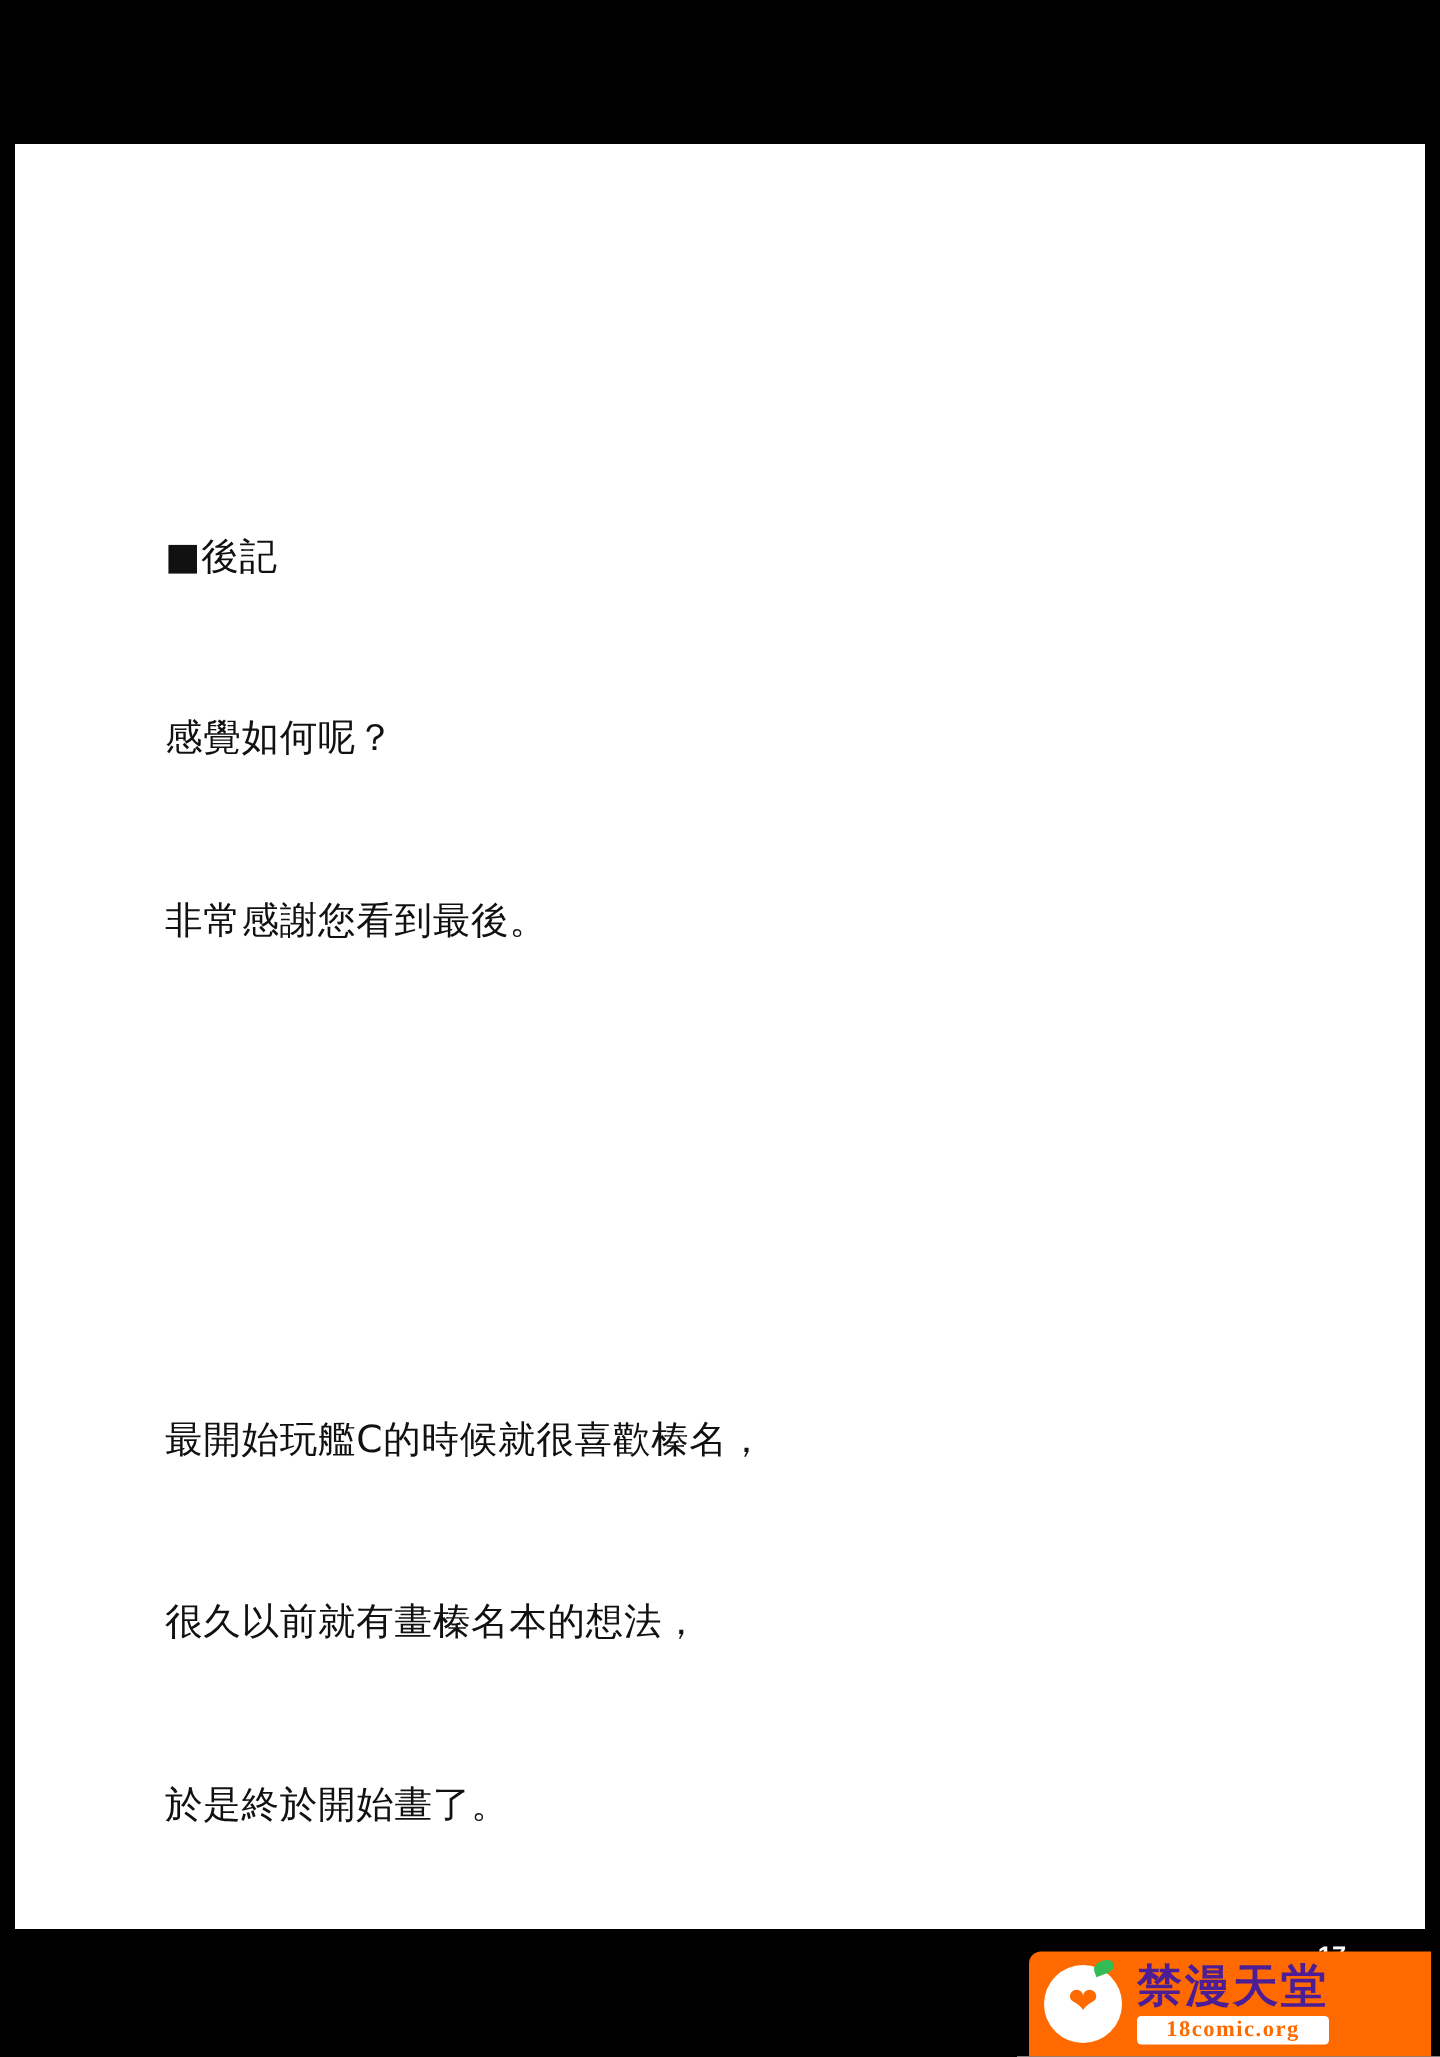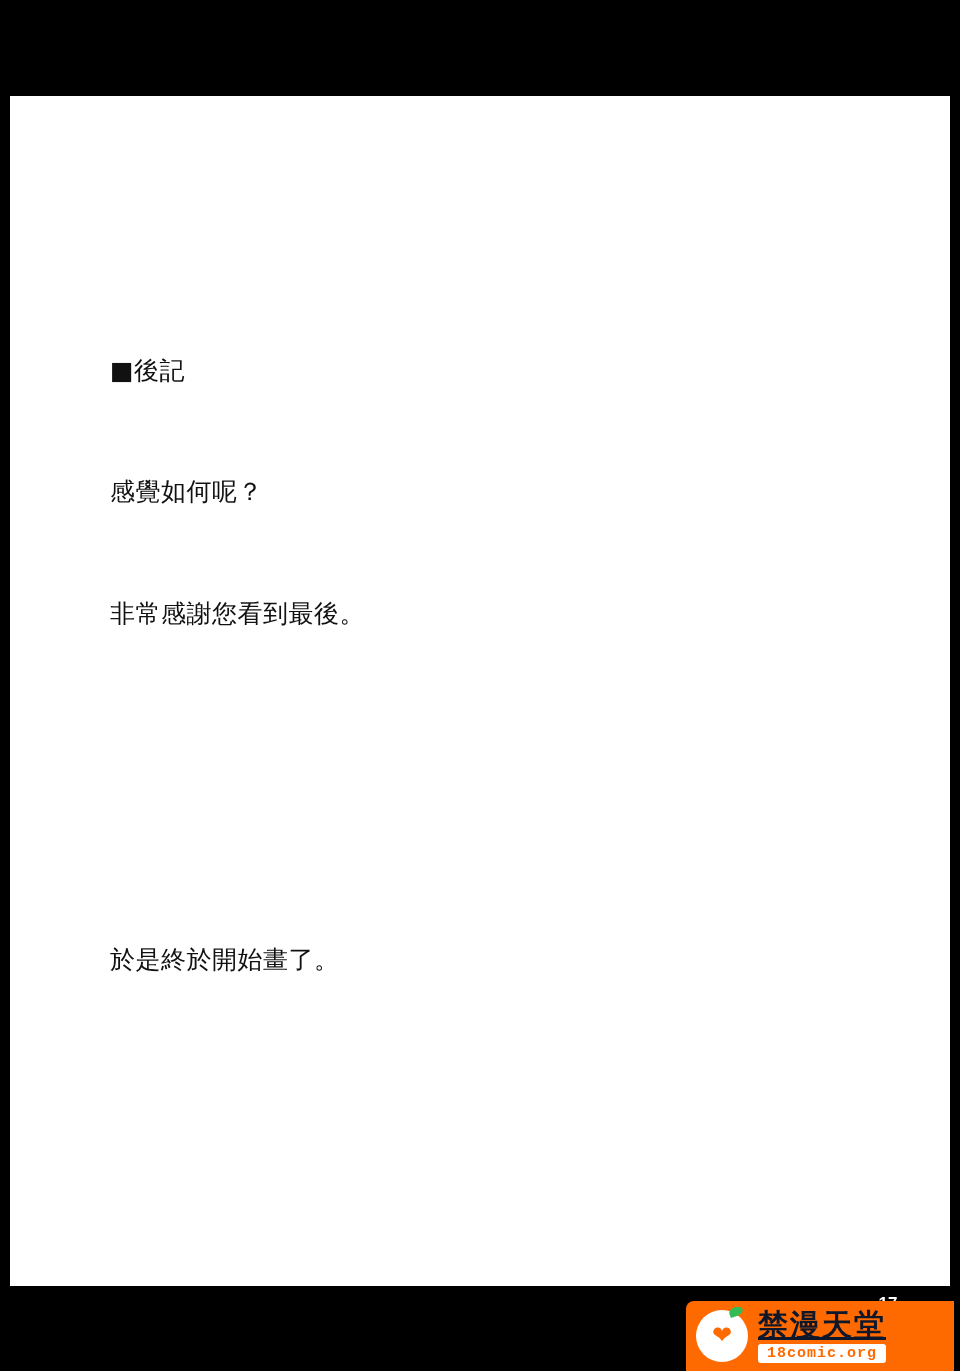--- a/index.html
+++ b/index.html
@@ -103,56 +103,57 @@
     background: #33bb55;
     border-radius: 50% 50% 50% 0;
     transform: rotate(-20deg);
   }
   .wm-text {
     display: flex;
     flex-direction: column;
     justify-content: center;
   }
   .wm-title {
-    color: #0f172a;
+    color: #4c1d95;
     font-size: 30px;
     font-weight: bold;
     letter-spacing: 2px;
     line-height: 1.05;
     font-family: "DejaVu Sans", "Liberation Sans", sans-serif;
-    text-decoration: underline;
   }
   .wm-sub {
     margin-top: 3px;
     background: #ffffff;
     color: #ff6a00;
     font-size: 15px;
     font-weight: bold;
     letter-spacing: 1px;
     text-align: center;
     border-radius: 3px;
     padding: 1px 0;
-    font-family: Liberation Mono, monospace;
+    font-family: Liberation Serif, serif;
   }
 </style>
 </head>
 <body>
 
 <div class="page">
 
   <div class="paper">
     <div class="afterword">
 
       <div class="block">
         <span class="line heading-line">■後記</span>
         <span class="line">感覺如何呢？</span>
         <span class="line">非常感謝您看到最後。</span>
       </div>
 
       <div class="block">
+        <span class="line">最開始玩艦C的時候就很喜歡榛名，</span>
+        <span class="line">很久以前就有畫榛名本的想法，</span>
         <span class="line">於是終於開始畫了。</span>
       </div>
 
       
 
       
 
       
 
       

